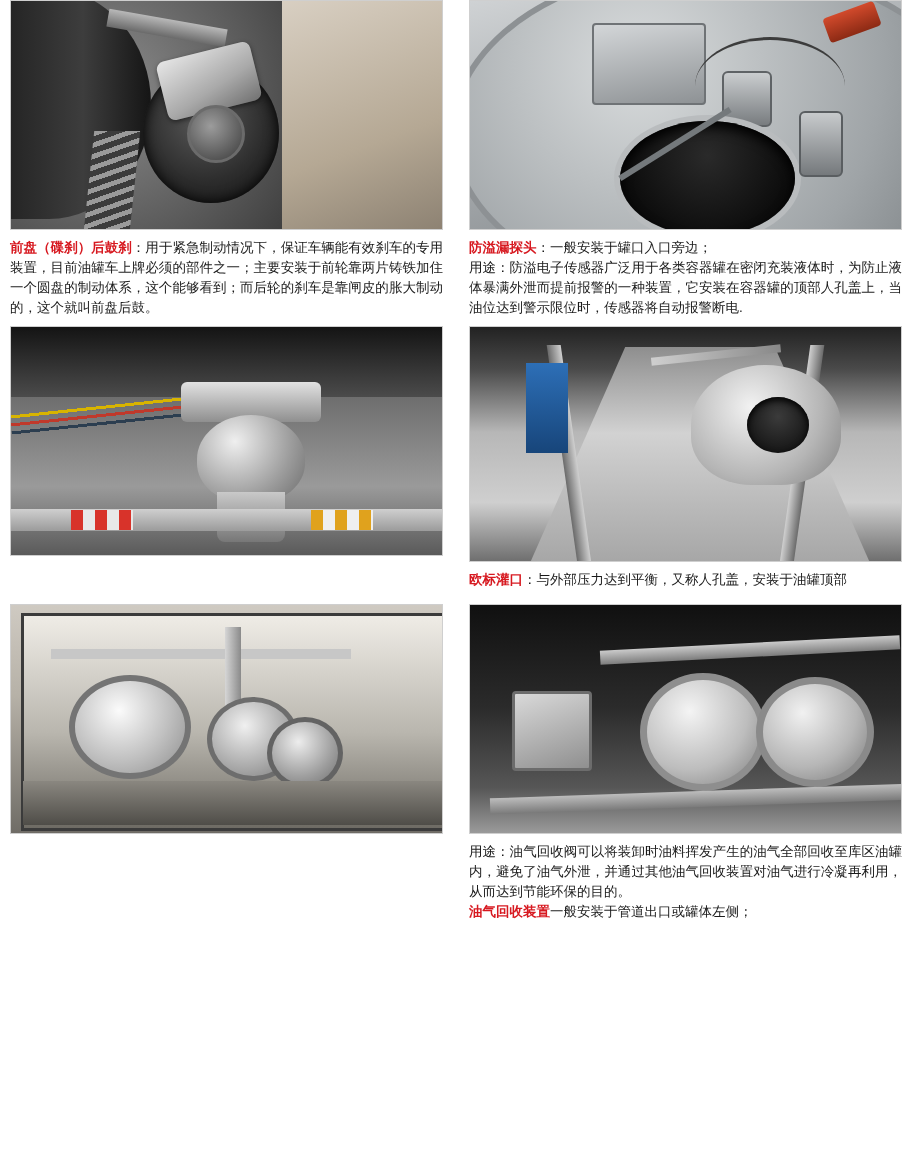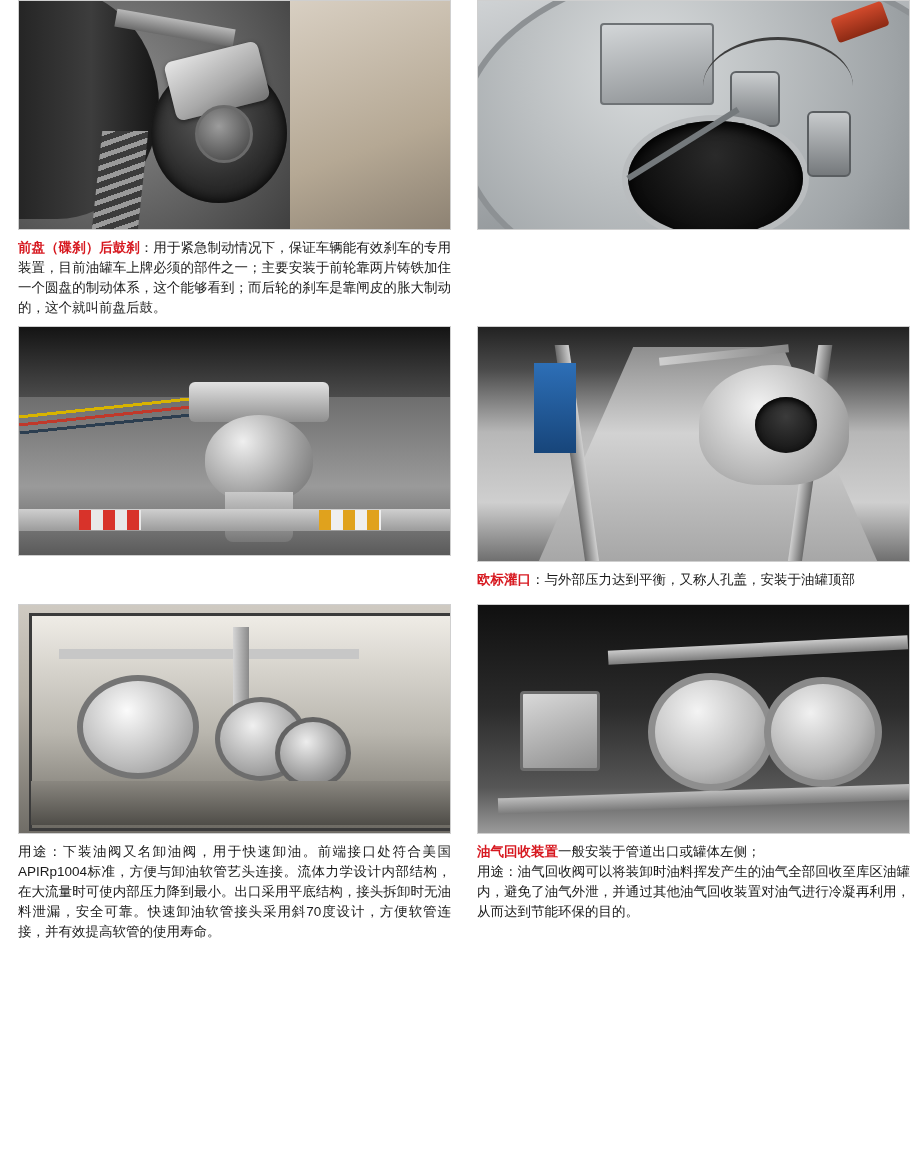--- a/index.html
+++ b/index.html
@@ -15,21 +15,21 @@
     -webkit-font-smoothing: antialiased;
   }
   .page {
     position: relative;
     width: 910px;
     height: 1174px;
     overflow: hidden;
   }
   .grid {
     position: absolute;
-    left: 8px;
+    left: 0;
     top: 0;
     width: 738px;
   }
   .row {
     display: flex;
     width: 910px;
   }
   .col {
     width: 455px;
     box-sizing: border-box;
@@ -346,20 +346,24 @@
       <div class="col right">
         <div class="photo p2">
           <div class="plate"></div>
           <div class="box"></div>
           <div class="cable"></div>
           <div class="probe"></div>
           <div class="hole"></div>
           <div class="lever"></div>
           <div class="red"></div>
           <div class="valve"></div>
+        </div>
+        <div class="caption">
+          <p><span class="term">防溢漏探头</span><span>：</span><span>一般安装于罐口入口旁边；</span></p>
+          <p><span>用途：</span><span>防溢电子传感器广泛用于各类容器罐在密闭充装液体时，为防止液体暴满外泄而提前报警的一种装置，它安装在容器罐的顶部人孔盖上，当油位达到警示限位时，传感器将自动报警断电.</span></p>
         </div>
       </div>
     </div>
 
     <div class="spacer-sm"></div>
 
     <div class="row">
       <div class="col">
         <div class="photo p3">
           <div class="tankTop"></div>
@@ -398,33 +402,32 @@
         <div class="photo p5">
           <div class="cab"></div>
           <div class="pipes"></div>
           <div class="post"></div>
           <div class="v1"></div>
           <div class="v2"></div>
           <div class="v3"></div>
           <div class="floor"></div>
         </div>
         <div class="caption">
-          <p><span>用途：</span><span>下装油阀又名卸油阀，用于快速卸油。前端接口处符合美国APIRp1004标准，方便与卸油软管艺头连接。流体力学设计内部结构，在大流量时可使内部压力降到最小。出口采用平底结构，接头拆卸时无油料泄漏，安全可靠。快速卸油软管接头采用斜70度设计，方便软管连接，并有效提高软管的使用寿命。</span></p>
         </div>
       </div>
 
       <div class="col right">
         <div class="photo p6">
           <div class="topbar"></div>
           <div class="sq"></div>
           <div class="u1"></div>
           <div class="u2"></div>
           <div class="bar"></div>
         </div>
         <div class="caption">
+          <p><span>用途：</span><span>油气回收阀可以将装卸时油料挥发产生的油气全部回收至库区油罐内，避免了油气外泄，并通过其他油气回收装置对油气进行冷凝再利用，从而达到节能环保的目的。</span></p>
           <p><span class="term">油气回收装置</span><span></span><span>一般安装于管道出口或罐体左侧；</span></p>
-          <p><span>用途：</span><span>油气回收阀可以将装卸时油料挥发产生的油气全部回收至库区油罐内，避免了油气外泄，并通过其他油气回收装置对油气进行冷凝再利用，从而达到节能环保的目的。</span></p>
         </div>
       </div>
     </div>
 
   </div>
 </div>
 
 </body></html>

